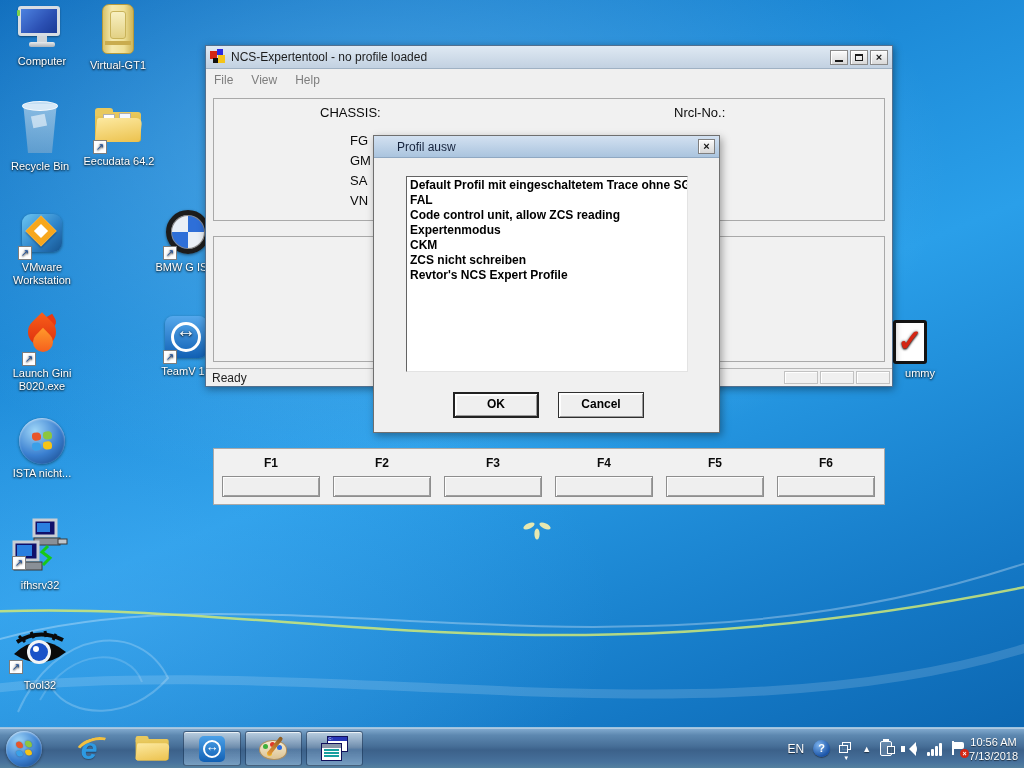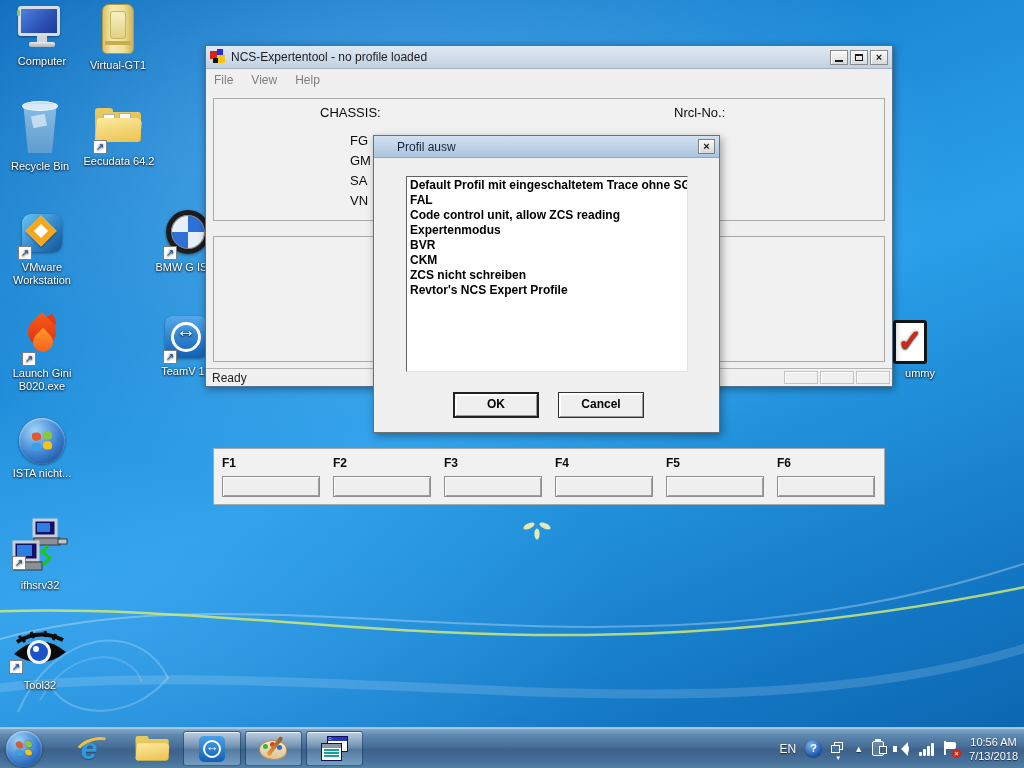--- a/index.html
+++ b/index.html
@@ -98,21 +98,21 @@
      border:1px solid #8a8a8a; box-shadow:inset 1px 1px 0 #fff; display:flex; align-items:center; justify-content:center; cursor:default; }
   .glyph-min { width:8px; height:2px; background:#1a1a1a; margin-top:7px; }
   .glyph-max { width:8px; height:7px; border:1px solid #1a1a1a; border-top-width:2px; }
   .glyph-close { font-size:11px; font-weight:bold; color:#1a1a1a; line-height:11px; }
   .menubar { height:22px; display:flex; align-items:center; padding-left:8px; background:#f0f0f0; }
   .menu-item { font-size:12px; color:#7e7e7e; margin-right:18px; cursor:default; }
 
   .groupbox { position:absolute; border:1px solid #a9a9a9; background:#f1f1f1; }
   .blabel { position:absolute; font-size:13px; font-weight:normal; color:#0a0a0a; }
 
-  .fcell { position:absolute; width:98px; text-align:left; }
+  .fcell { position:absolute; width:98px; text-align:center; }
   .fcell .fl { font-size:12px; font-weight:bold; color:#0a0a0a; margin-bottom:6px; }
   .fbtn { width:98px; height:21px; background:#efefef; border:1px solid #8e8e8e;
      box-shadow:inset 1px 1px 0 #fdfdfd, inset -1px -1px 0 #9f9f9f; cursor:default; }
 
   .statusbar { position:absolute; left:0; bottom:0; width:100%; height:18px; background:#f0f0f0;
      border-top:1px solid #b5b5b5; display:flex; align-items:center; font-size:12px; color:#222; padding-left:6px; }
   .spanel { width:34px; height:13px; border:1px solid #c2c2c2; box-shadow:inset 1px 1px 0 #fff; margin-left:2px; }
   .spanels { position:absolute; right:2px; top:2px; display:flex; }
 
   
@@ -185,21 +185,21 @@
   .speaker .bx { position:absolute; left:0; top:4px; width:4px; height:6px; background:#fff; }
   .speaker .cn { position:absolute; left:1px; top:0; width:0; height:0; border:7px solid transparent; border-right:7px solid #fff; }
   .speaker .wv { position:absolute; right:0; top:2px; width:7px; height:10px; border:2px solid transparent; border-right-color:#fff; border-radius:50%; }
   .sigbars { display:flex; align-items:flex-end; height:14px; }
   .sigbars i { width:3px; background:#fff; margin-left:1px; border-radius:1px; }
   .flagic { position:relative; width:16px; height:16px; }
   .flag-pole { position:absolute; left:1px; top:0; width:2px; height:14px; background:#fff; }
   .flag-cloth { position:absolute; left:3px; top:1px; width:10px; height:7px; background:#fff; border-radius:0 2px 2px 0; }
   .flag-badge { position:absolute; right:-2px; bottom:-1px; width:9px; height:9px; border-radius:50%; background:#d42614;
      color:#fff; font-size:7px; line-height:9px; text-align:center; font-weight:bold; }
-  .clock { margin-left:10px; text-align:center; font-size:11px; line-height:14px; text-shadow:0 1px 1px rgba(0,0,0,.6); cursor:default; }
+  .clock { margin-left:2px; text-align:center; font-size:11px; line-height:14px; text-shadow:0 1px 1px rgba(0,0,0,.6); cursor:default; }
 </style>
 </head>
 <body>
 
 <svg class="fx" width="1024" height="768" viewBox="0 0 1024 768">
   <path d="M -20 645 C 260 555, 610 705, 1035 560" stroke="rgba(255,255,255,0.30)" fill="none" stroke-width="2"></path>
   <path d="M -20 612 C 290 598, 530 688, 1035 585" stroke="rgba(206,231,120,0.85)" fill="none" stroke-width="2.5"></path>
   <path d="M -20 690 C 310 650, 720 748, 1035 645" stroke="rgba(255,255,255,0.15)" fill="none" stroke-width="9"></path>
   <path d="M 18 712 C 55 628, 140 620, 168 678 C 130 722, 70 718, 52 688" stroke="rgba(255,255,255,0.22)" fill="none" stroke-width="2"></path>
   <path d="M 40 700 C 70 645, 130 648, 142 682" stroke="rgba(255,255,255,0.16)" fill="none" stroke-width="2"></path>
@@ -422,21 +422,20 @@
 <div class="dialog">
   <div class="dlg-titlebar">
     <span class="dlg-title">Profil ausw</span>
     <span class="dlg-close">×</span>
   </div>
   <div class="listbox">
     <div class="litem">Default Profil mit eingeschaltetem Trace ohne SG</div>
     <div class="litem">FAL</div>
     <div class="litem">Code control unit, allow ZCS reading</div>
     <div class="litem">Expertenmodus</div>
-    <div class="litem">BVR</div>
     <div class="litem">CKM</div>
     <div class="litem">ZCS nicht schreiben</div>
     <div class="litem">Revtor's NCS Expert Profile</div>
   </div>
   <div class="dlg-btn default" style="left:79px;">OK</div>
   <div class="dlg-btn" style="left:184px;">Cancel</div>
 </div>
 
 <div class="taskbar">
   <div class="tb-item" style="left:5px;width:38px;">

